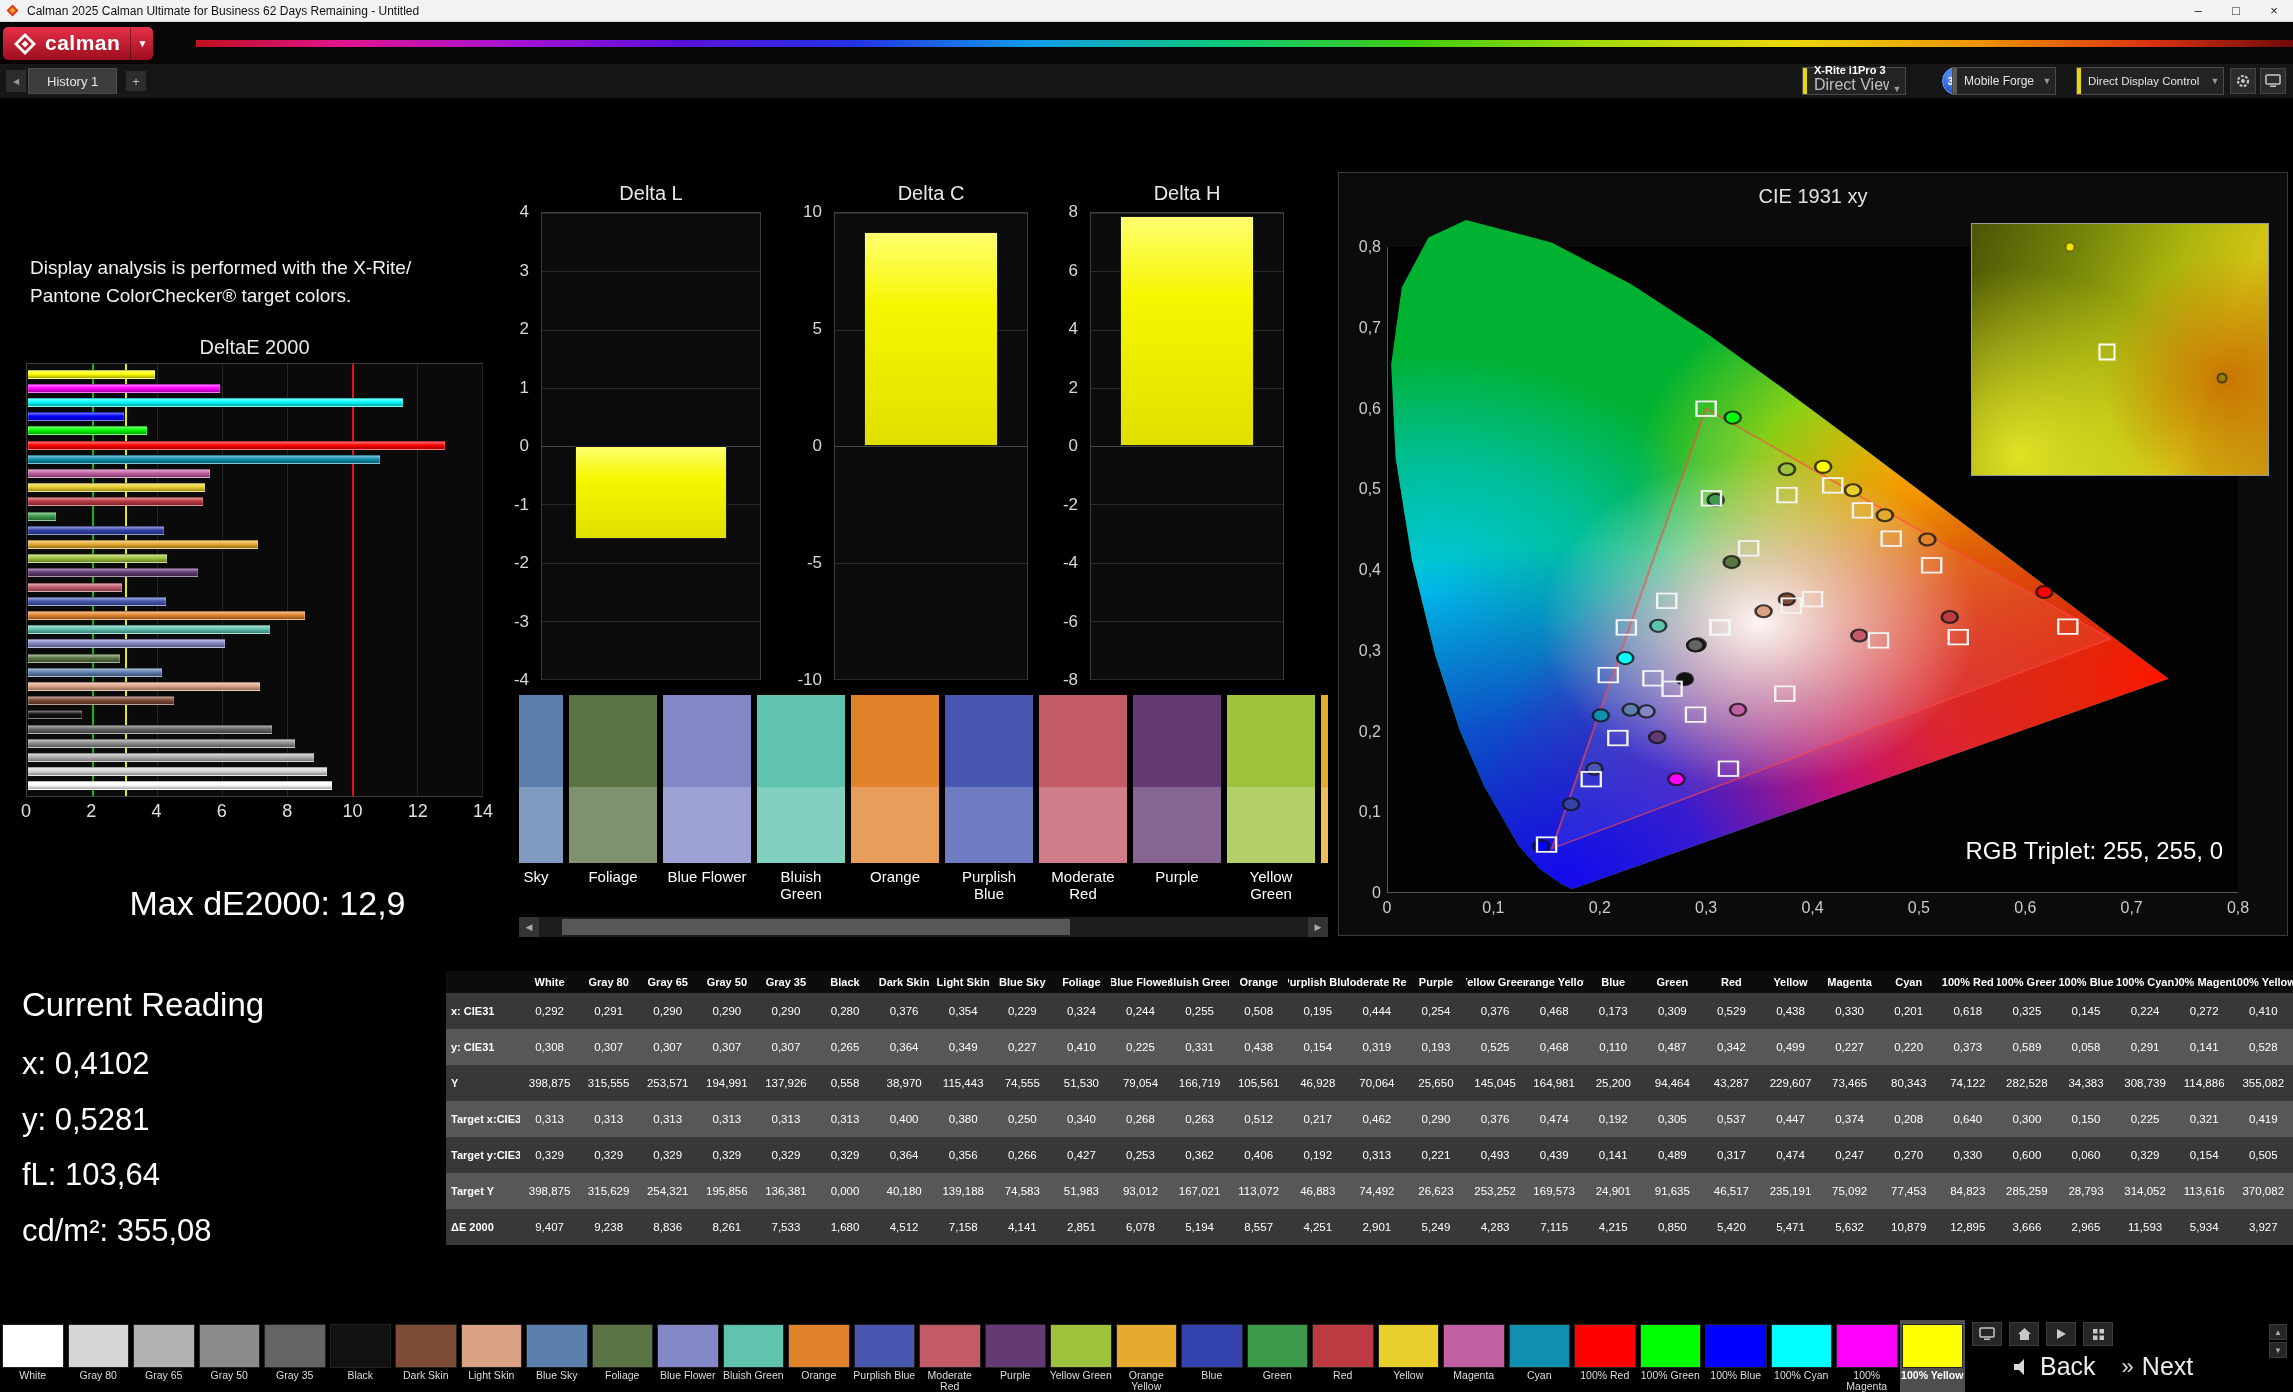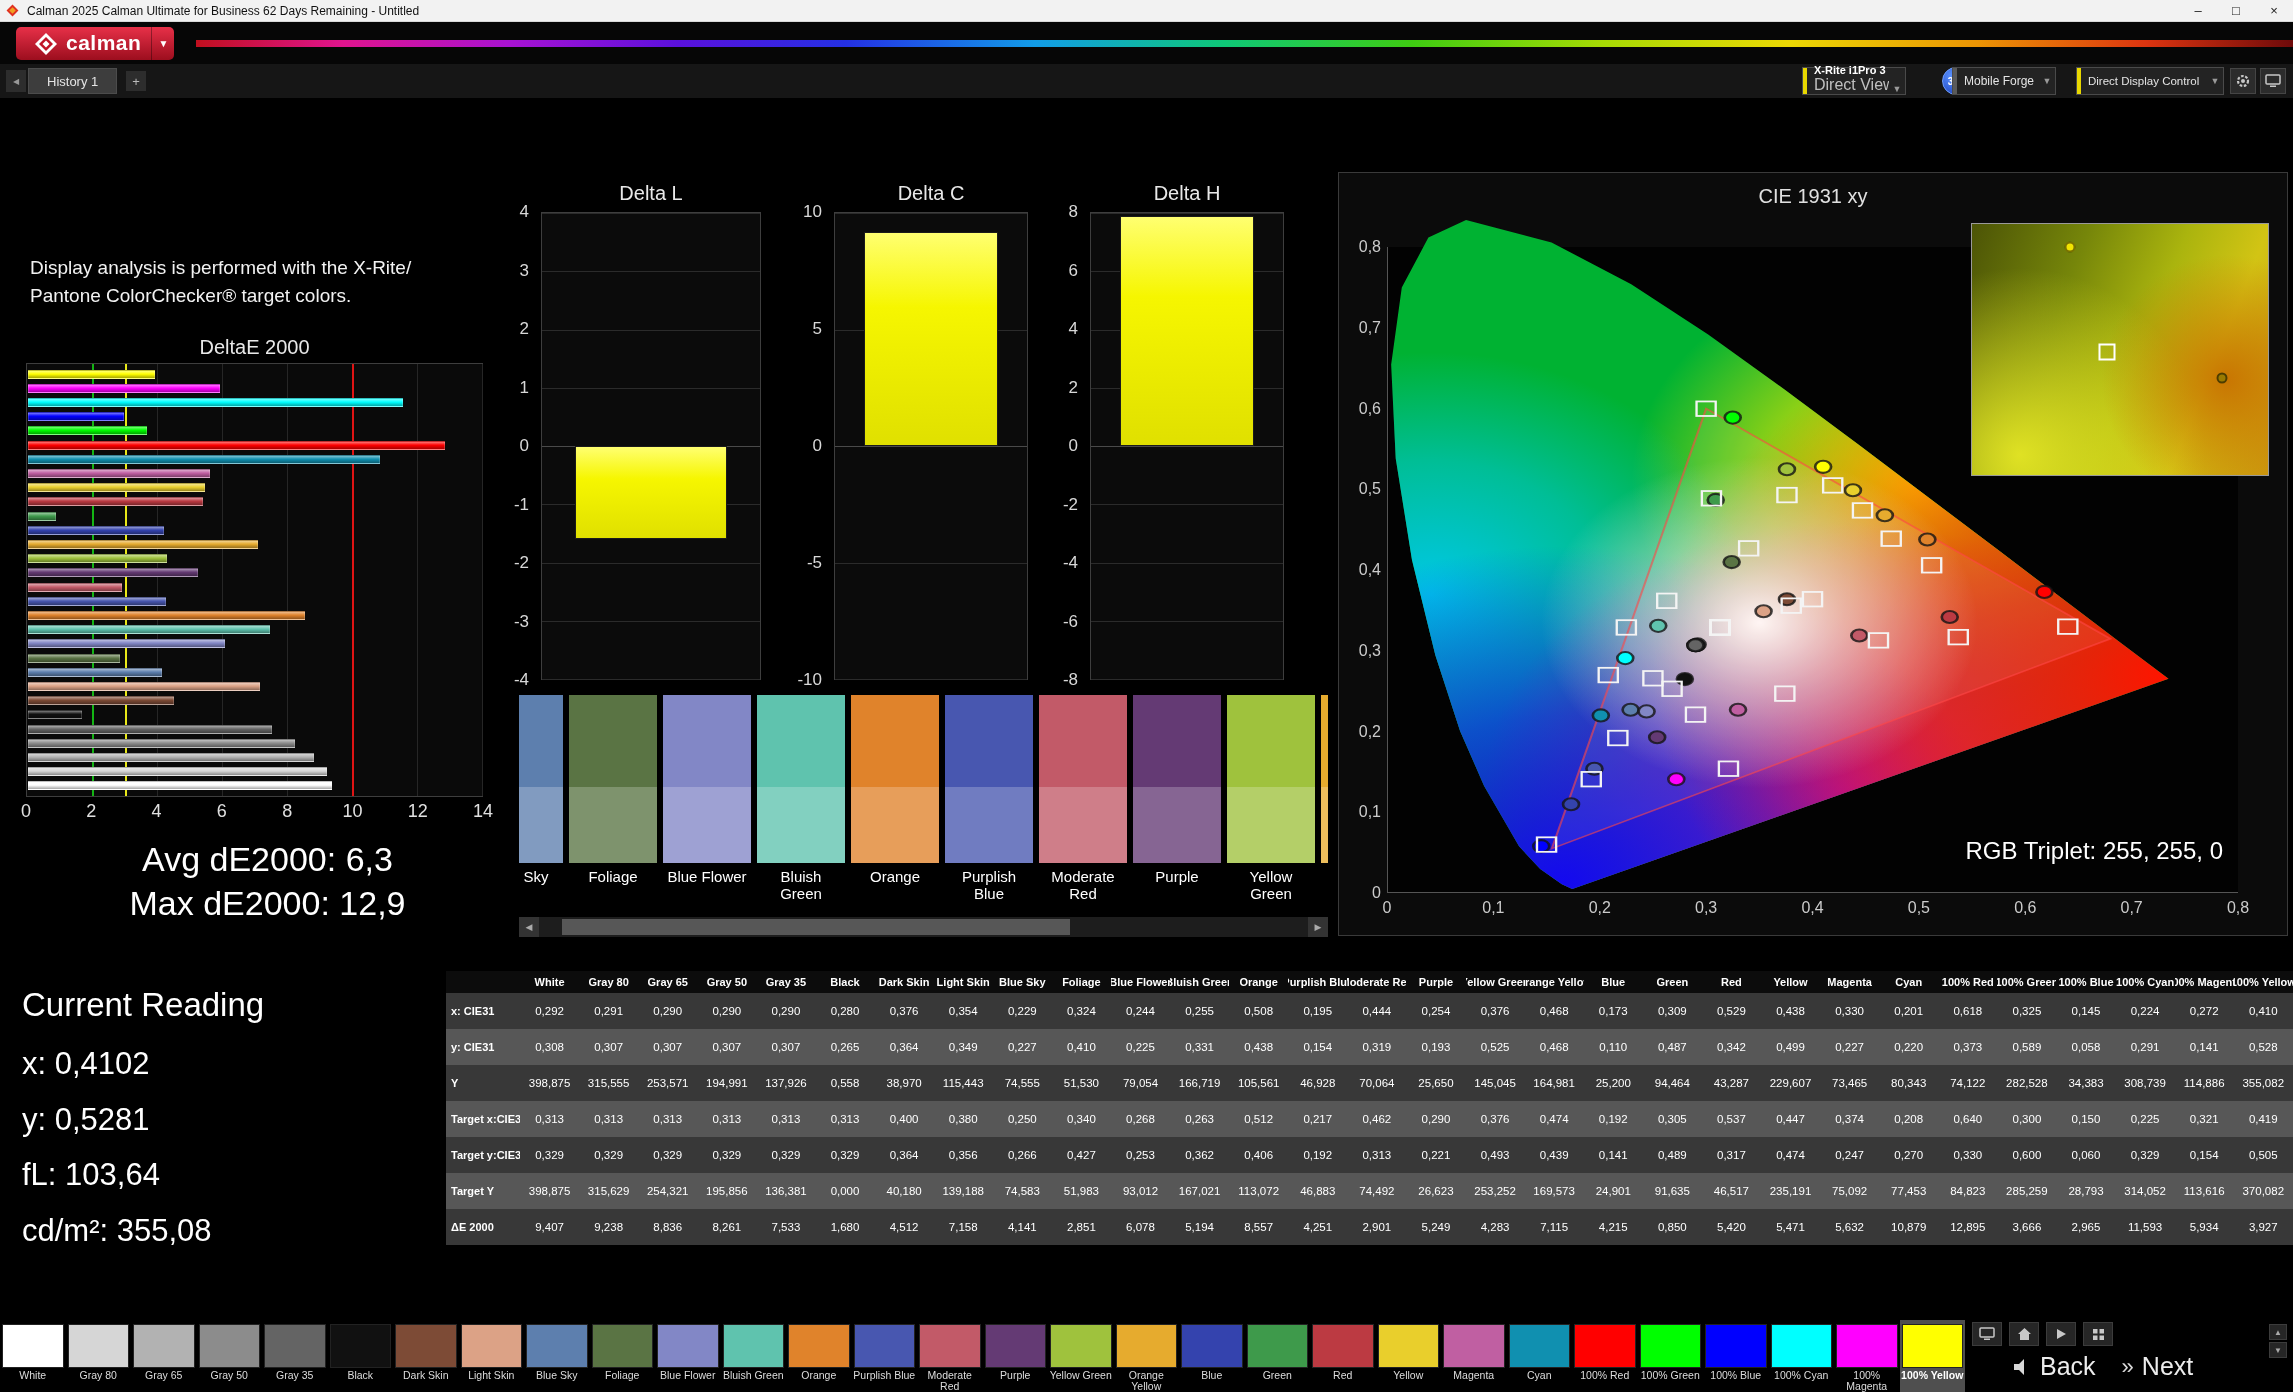--- a/index.html
+++ b/index.html
@@ -8,21 +8,21 @@
 
   
   .titlebar{position:absolute;left:0;top:0;width:2293px;height:22px;background:#f2f2f2;border-bottom:1px solid #d8d8d8;box-sizing:border-box;display:flex;align-items:center;}
   .tb-icon{margin-left:6px;display:flex;align-items:center;}
   .tb-title{margin-left:8px;font-size:12px;color:#111;white-space:nowrap;}
   .tb-btns{margin-left:auto;display:flex;height:100%;}
   .tb-btn{width:38px;height:100%;display:flex;align-items:center;justify-content:center;font-size:13px;color:#222;}
 
   
   .navbar{position:absolute;left:0;top:22px;width:2293px;height:42px;background:#060606;}
-  .logo{position:absolute;left:16px;top:5px;height:33px;display:flex;align-items:center;background:linear-gradient(#e73048,#9c0e1e);border-radius:5px;padding-left:18px;}
+  .logo{position:absolute;left:3px;top:5px;height:33px;display:flex;align-items:center;background:linear-gradient(#e73048,#9c0e1e);border-radius:5px;padding-left:10px;}
   .logo-text{color:#fff;font-size:21px;font-weight:bold;letter-spacing:.5px;margin:0 10px 2px 8px;}
   .logo-dd{width:22px;height:100%;display:flex;align-items:center;justify-content:center;border-left:1px solid rgba(0,0,0,.35);color:#fff;font-size:10px;}
   .rainbow{position:absolute;left:196px;top:18px;width:2097px;height:7px;
     background:linear-gradient(to right,#c00f1e 0%,#e0148e 7%,#a812d2 15%,#5a10dc 23%,#2430e4 31%,#129ce8 40%,#0ec878 49%,#3ecc12 58%,#a6da04 67%,#ecd804 76%,#ec9404 85%,#dc3410 93%,#6e0a0a 100%);}
 
   
   .controlbar{position:absol ute;}
   .controlbar{position:absolute;left:0;top:64px;width:2293px;height:34px;background:#161616;}
   .tab-scroll{position:absolute;left:6px;top:6px;width:20px;height:22px;background:#2d2d2d;color:#999;font-size:8px;display:flex;align-items:center;justify-content:center;}
   .tab{position:absolute;left:28px;top:4px;height:26px;padding:0 18px;background:#3d3d3d;color:#e4e4e4;font-size:13px;display:flex;align-items:center;border:1px solid #4c4c4c;box-sizing:border-box;white-space:nowrap;}
@@ -322,21 +322,20 @@
       <span class="de-xtick" style="left: 0%;">0</span>
       <span class="de-xtick" style="left: 14.2857%;">2</span>
       <span class="de-xtick" style="left: 28.5714%;">4</span>
       <span class="de-xtick" style="left: 42.8571%;">6</span>
       <span class="de-xtick" style="left: 57.1429%;">8</span>
       <span class="de-xtick" style="left: 71.4286%;">10</span>
       <span class="de-xtick" style="left: 85.7143%;">12</span>
       <span class="de-xtick" style="left: 100%;">14</span>
     </div>
 
-  <div class="abs stat-line" style="top:840px;">Avg dE2000: 6,3</div>
   <div class="abs stat-line" style="top:884px;">Max dE2000: 12,9</div>
 
   <div class="abs cr-title">Current Reading</div>
   <div class="abs cr-val" style="top:1046px;">x: 0,4102</div>
   <div class="abs cr-val" style="top:1102px;">y: 0,5281</div>
   <div class="abs cr-val" style="top:1157px;">fL: 103,64</div>
   <div class="abs cr-val" style="top:1213px;">cd/m²: 355,08</div>
 
   <div class="abs delta-wrap" style="left:495px;top:182px;width:266px;">
     <div class="dw-title">Delta L</div>

